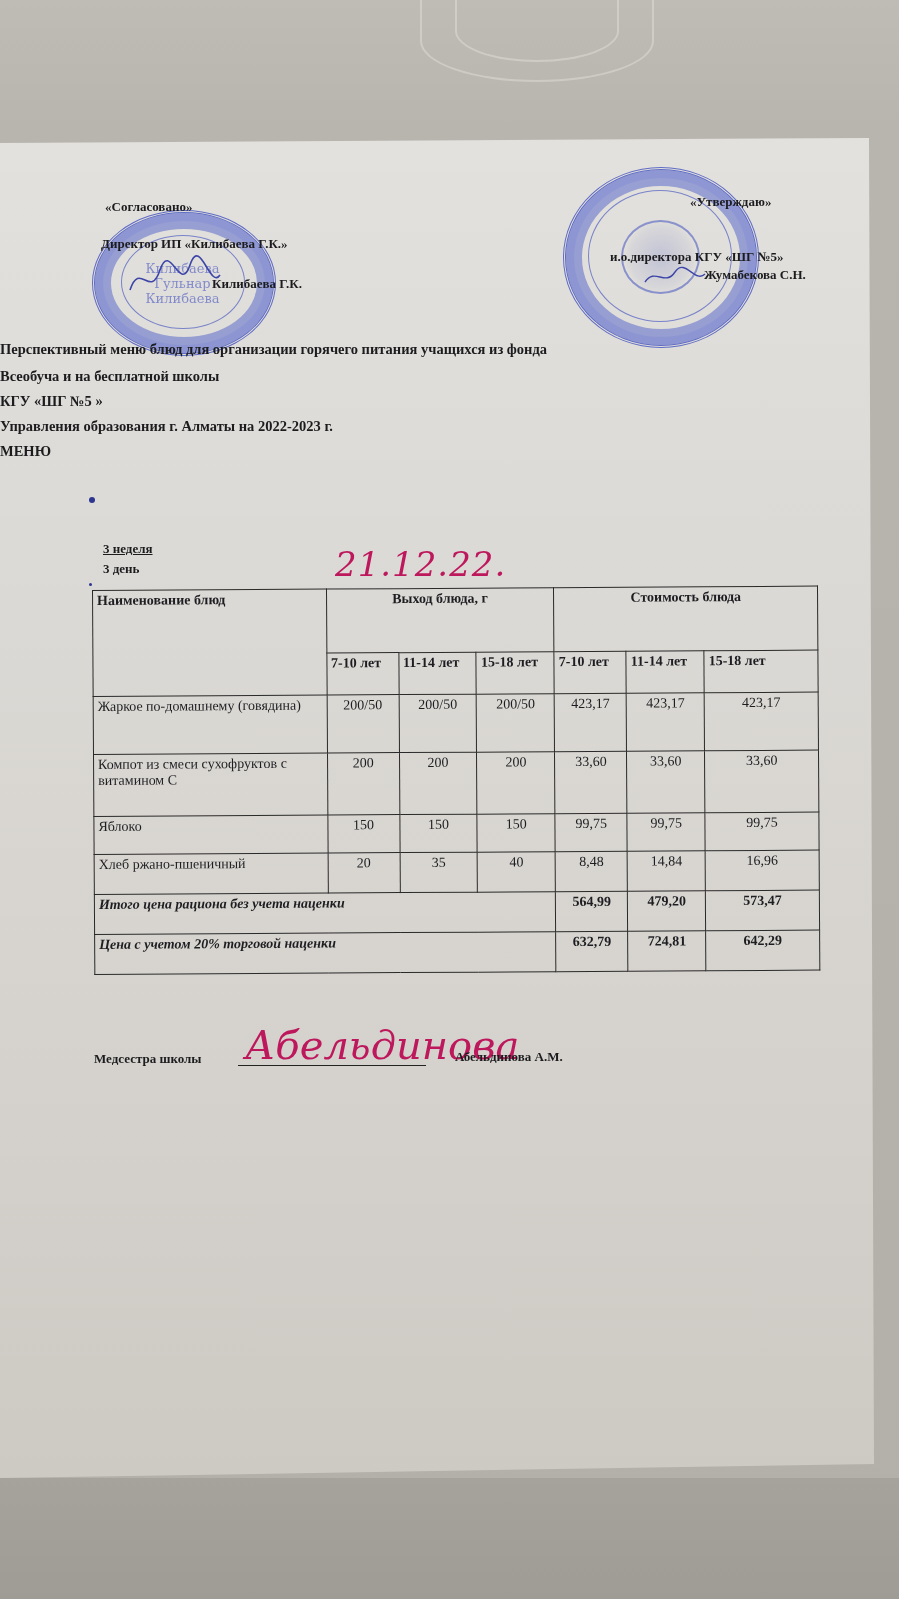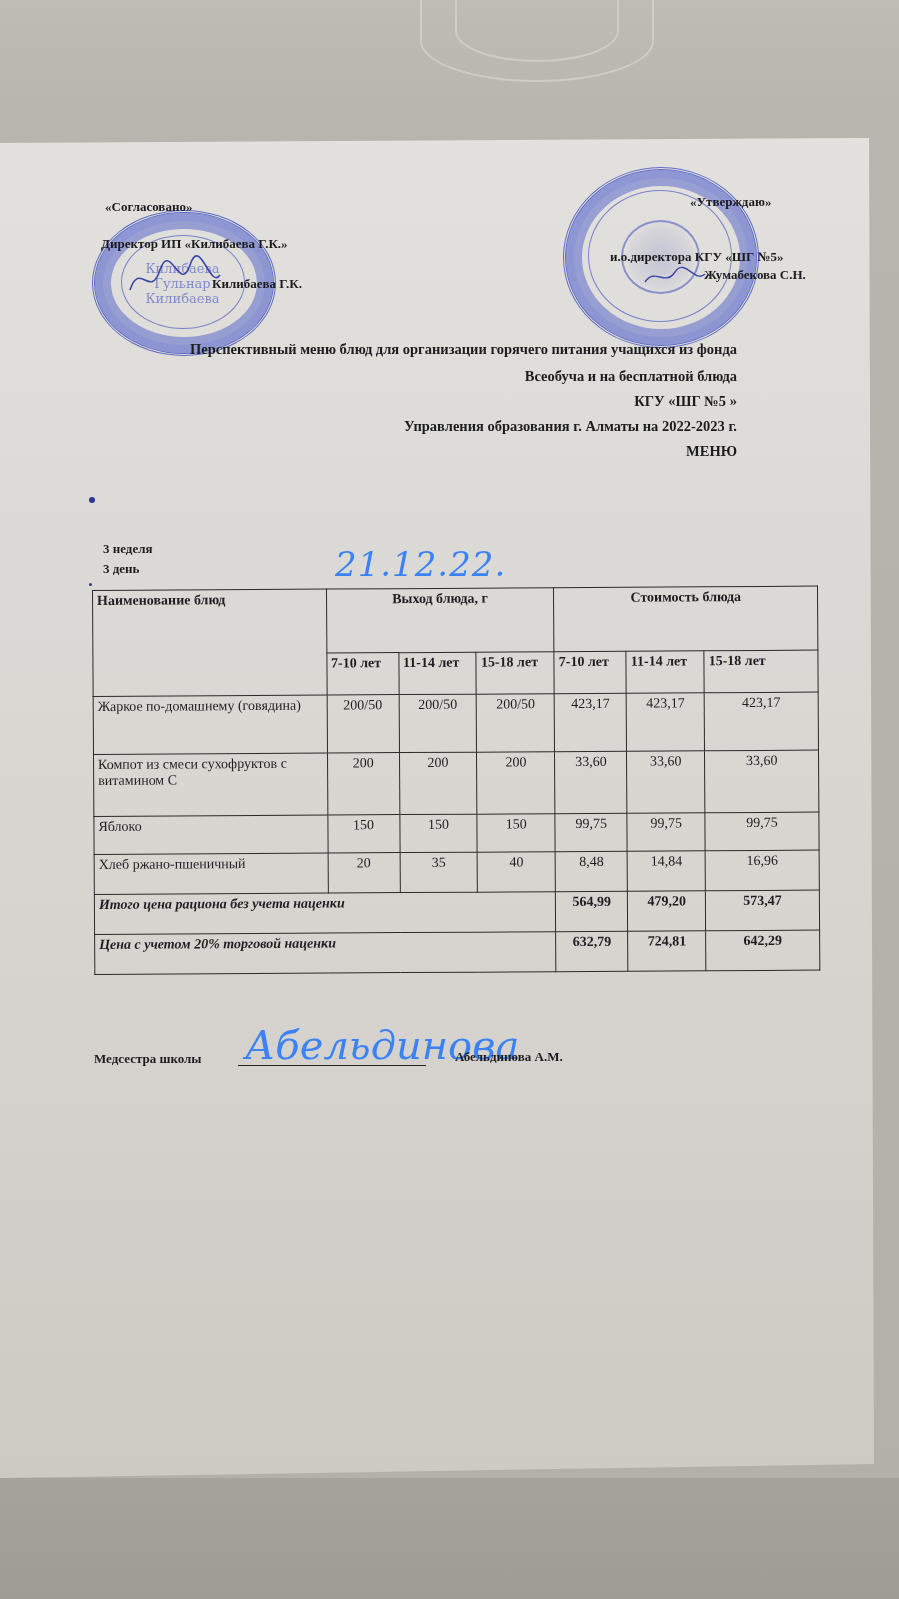--- a/index.html
+++ b/index.html
@@ -22,21 +22,21 @@
   }
   .paper {
     position: absolute; left: 0; top: 138px; width: 874px; height: 1340px;
     background: linear-gradient(180deg, #e3e1dd 0%, #dcdad6 30%, #d5d2cd 70%, #cdc9c3 100%);
     clip-path: polygon(0 5px, 869px 0, 874px 1326px, 0 1340px);
   }
   .abs { position: absolute; white-space: nowrap; }
   .bold { font-weight: bold; }
   .t13 { font-size: 13px; }
   .t14 { font-size: 14.5px; }
-  .center { left: 0; width: 725px; text-align: right; padding-left: 12px; }
+  .center { left: 0; width: 725px; text-align: left; }
 
   
   .stamp {
     position: absolute; border-radius: 50%;
     border: 3px double rgba(52,70,190,0.75);
     box-shadow: inset 0 0 0 8px rgba(80,100,210,0.12), inset 0 0 0 14px rgba(0,0,0,0), inset 0 0 0 16px rgba(60,80,200,0.45);
   }
   .stamp .inner {
     position: absolute; border-radius: 50%;
     border: 1.5px solid rgba(52,70,190,0.6);
@@ -45,21 +45,21 @@
     position: absolute; color: rgba(52,70,190,0.55); font-family: "DejaVu Serif", serif;
     font-size: 13px; line-height: 15px; text-align: center;
   }
   .emblem {
     position: absolute; border-radius: 50%;
     border: 2px solid rgba(52,70,190,0.5);
     background: radial-gradient(circle, rgba(52,70,190,0.18) 0%, rgba(52,70,190,0.05) 60%, transparent 70%);
   }
 
   .handwriting {
-    position: absolute; color: #3b82f6; font-family: "DejaVu Serif", serif; font-style: italic;
+    position: absolute; color: #be185d; font-family: "DejaVu Serif", serif; font-style: italic;
   }
 
   
   .menu-table {
     position: absolute; left: 92px; top: 590px; width: 726px;
     border-collapse: collapse; transform: rotate(-0.35deg); transform-origin: left top;
   }
   .menu-table td, .menu-table th {
     border: 1.3px solid #2a2a2a; font-size: 14px; vertical-align: top;
     padding: 2px 4px; font-weight: normal; color: #1e1e22;
@@ -103,29 +103,29 @@
 <div class="abs bold t13" style="left:696px; top:267px;padding-left:8px;">Жумабекова С.Н.</div>
 
 <svg class="abs" style="left:120px; top:250px;" width="110" height="60">
   <path d="M10 40 C 20 10, 30 50, 40 20 S 60 45, 70 15 S 90 40, 100 25" stroke="#3d46a8" stroke-width="1.6" fill="none"></path>
 </svg>
 <svg class="abs" style="left:640px; top:262px;" width="70" height="30">
   <path d="M5 20 C 15 5, 25 25, 35 10 S 55 22, 65 12" stroke="#3d46a8" stroke-width="1.4" fill="none"></path>
 </svg>
 
 <div class="abs bold t14 center" style="top:341px;">Перспективный меню блюд для организации горячего питания учащихся из фонда</div>
-<div class="abs bold t14 center" style="top:368px;">Всеобуча и на бесплатной  блюда</div>
+<div class="abs bold t14 center" style="top:368px;">Всеобуча и на бесплатной  школы</div>
 <div class="abs bold t14 center" style="top:393px;">КГУ «ШГ №5 »</div>
 <div class="abs bold t14 center" style="top:418px;">Управления образования г. Алматы на 2022-2023 г.</div>
 <div class="abs bold t14 center" style="top:443px;">МЕНЮ</div>
 
 <div class="dot" style="left:89px; top:497px;"></div>
 <div class="dot" style="left:89px; top:583px; width:3px; height:3px;"></div>
 
-<div class="abs bold t13" style="left:103px; top:541px;">3 неделя</div>
+<div class="abs bold t13" style="left:103px; top:541px;text-decoration:underline;">3 неделя</div>
 <div class="abs bold t13" style="left:103px; top:561px;">3  день</div>
 <div class="handwriting" style="left:335px; top:544px; font-size:34px; letter-spacing:1px;">21.12.22.</div>
 
 <table class="menu-table">
   <colgroup>
     <col style="width:234px">
       <col style="width:72px">
       <col style="width:78px">
       <col style="width:78px">
       <col style="width:72px">

